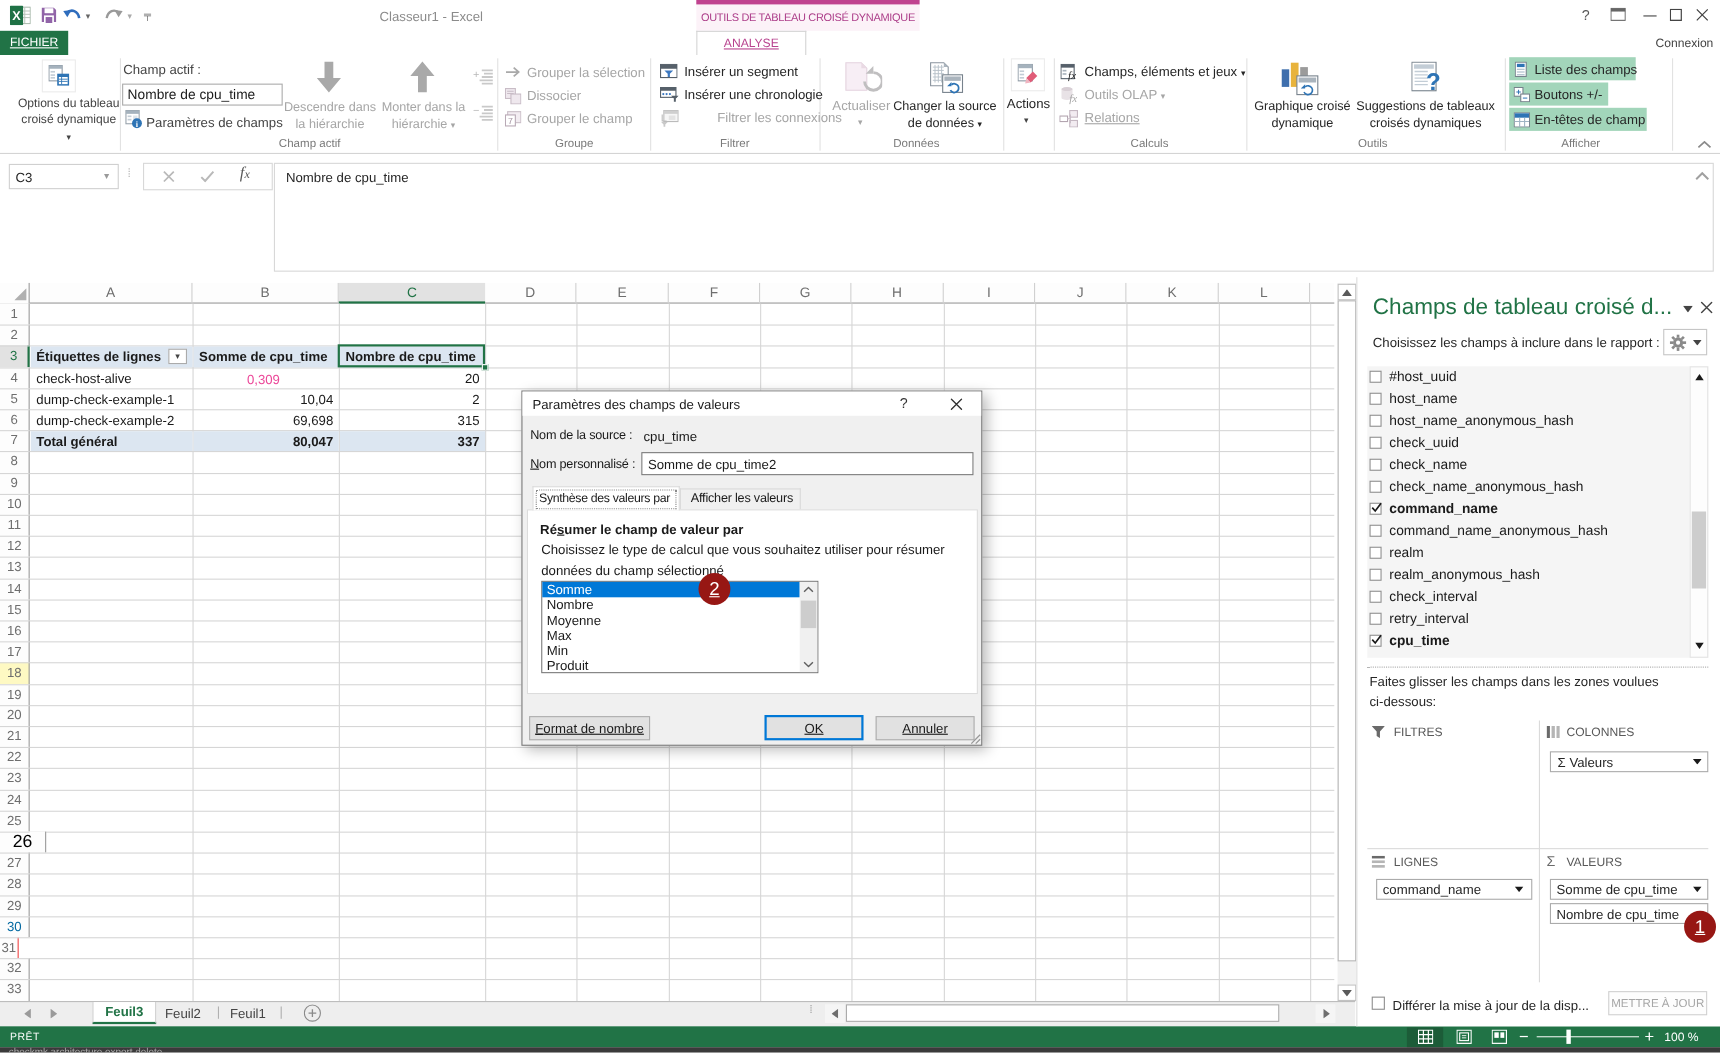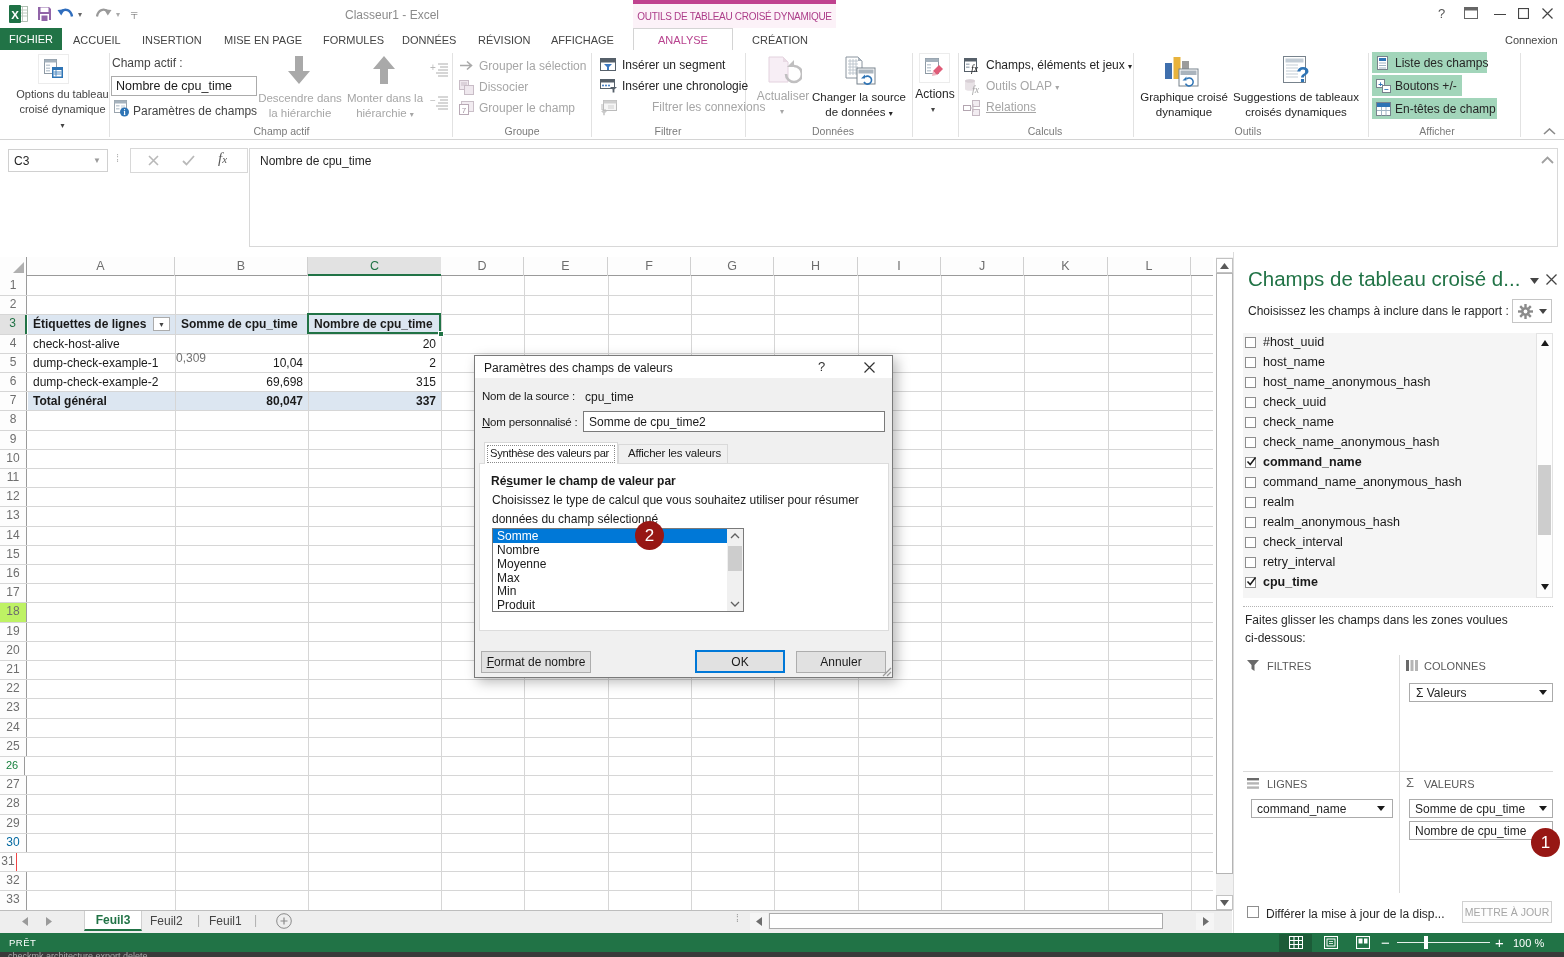--- a/index.html
+++ b/index.html
@@ -4,21 +4,21 @@
 *{margin:0;padding:0;box-sizing:border-box;}
 html,body{width:1564px;height:957px;overflow:hidden;background:#fff;
 font-family:"Liberation Sans",sans-serif;-webkit-font-smoothing:antialiased;}
 #page{position:absolute;left:0;top:0;width:1564px;height:957px;overflow:hidden;}
 .ab{position:absolute;}
 .t11{font-size:11px;color:#444;}
 .t12{font-size:12px;color:#444;}
 .dis{color:#a6a6a6;}
 .glab{font-size:10.5px;color:#7a7a7a;}
 .vline{position:absolute;width:1px;background:#e2e2e2;}
-.ctr{display:flex;align-items:center;justify-content:center;}
+.ctr{display:flex;align-items:center;justify-content:center;text-decoration:underline;}
 </style></head>
 <body>
 <div id="page">
 
 <div class="ab" id="titlebar" style="left:0;top:0;width:1564px;height:28px;background:#fff;"></div>
 <div class="ab" id="qat" style="left:0;top:0;width:300px;height:28px;">
 
   <svg class="ab" style="left:9px;top:5px;" width="19" height="18" viewBox="0 0 19 18">
     <rect x="9" y="1.5" width="9.5" height="15" fill="#fff" stroke="#9caf9f" stroke-width="0.8"></rect>
     <path d="M9 5 h9.5 M9 8 h9.5 M9 11 h9.5 M13.5 2 v14" stroke="#b9c4ba" stroke-width="0.9"></path>
@@ -63,30 +63,20 @@
   <svg class="ab" style="left:82px;top:8px;" width="11" height="11" viewBox="0 0 11 11">
         <rect x="0.5" y="0.5" width="10" height="10" fill="none" stroke="#444" stroke-width="1.2"></rect>
       </svg>
   <svg class="ab" style="left:106px;top:8px;" width="11" height="11" viewBox="0 0 11 11">
         <path d="M0.5 0.5 L10.5 10.5 M10.5 0.5 L0.5 10.5" stroke="#444" stroke-width="1.2"></path>
       </svg>
 </div>
 
 <div class="ab" id="tabrow" style="left:0;top:28px;width:1564px;height:22px;background:#fff;"></div>
 <div class="ab ctr" style="left:0;top:28px;width:62px;height:22px;background:#217346;color:#fff;font-size:11px;">FICHIER</div>
-<div class="ab" id="tabs" style="left:0;top:28px;height:22px;width:1564px;font-size:11px;color:#444;">
-  <div class="ab" style="left:73px;top:6px;">ACCUEIL</div>
-  <div class="ab" style="left:142px;top:6px;">INSERTION</div>
-  <div class="ab" style="left:224px;top:6px;">MISE EN PAGE</div>
-  <div class="ab" style="left:323px;top:6px;">FORMULES</div>
-  <div class="ab" style="left:402px;top:6px;">DONNÉES</div>
-  <div class="ab" style="left:478px;top:6px;">RÉVISION</div>
-  <div class="ab" style="left:551px;top:6px;">AFFICHAGE</div>
-  <div class="ab" style="left:752px;top:6px;">CRÉATION</div>
-</div>
 <div class="ab ctr" style="left:633px;top:28px;width:100px;height:22px;background:#fff;border:1px solid #d4d4d4;border-bottom:none;font-size:11px;color:#b8438f;">ANALYSE</div>
 <div class="ab" style="left:1505px;top:34px;font-size:11px;color:#444;">Connexion</div>
 
 <div class="ab" id="ribbon" style="left:0;top:50px;width:1564px;height:90px;background:#fff;border-bottom:1px solid #d4d4d4;">
 
   <div class="vline" style="left:109px;top:3px;height:84px;"></div>
   <div class="vline" style="left:452px;top:3px;height:84px;"></div>
   <div class="vline" style="left:591px;top:3px;height:84px;"></div>
   <div class="vline" style="left:745px;top:3px;height:84px;"></div>
   <div class="vline" style="left:912px;top:3px;height:84px;"></div>
@@ -365,37 +355,37 @@
 <div class="ab" style="left:0;top:249.4px;width:27px;height:19.2px;background:#fdfdfd;border-right:1px solid #9a9a9a;color:#6e6e6e;font-size:12px;text-align:center;line-height:19px;">13</div>
 <div class="ab" style="left:27px;top:268.6px;width:1186px;height:1px;background:#d6d6d6;"></div>
 <div class="ab" style="left:0;top:268.6px;width:27px;height:19.2px;background:#fdfdfd;border-right:1px solid #9a9a9a;color:#6e6e6e;font-size:12px;text-align:center;line-height:19px;">14</div>
 <div class="ab" style="left:27px;top:287.8px;width:1186px;height:1px;background:#d6d6d6;"></div>
 <div class="ab" style="left:0;top:287.8px;width:27px;height:19.2px;background:#fdfdfd;border-right:1px solid #9a9a9a;color:#6e6e6e;font-size:12px;text-align:center;line-height:19px;">15</div>
 <div class="ab" style="left:27px;top:307.0px;width:1186px;height:1px;background:#d6d6d6;"></div>
 <div class="ab" style="left:0;top:307.0px;width:27px;height:19.2px;background:#fdfdfd;border-right:1px solid #9a9a9a;color:#6e6e6e;font-size:12px;text-align:center;line-height:19px;">16</div>
 <div class="ab" style="left:27px;top:326.2px;width:1186px;height:1px;background:#d6d6d6;"></div>
 <div class="ab" style="left:0;top:326.2px;width:27px;height:19.2px;background:#fdfdfd;border-right:1px solid #9a9a9a;color:#6e6e6e;font-size:12px;text-align:center;line-height:19px;">17</div>
 <div class="ab" style="left:27px;top:345.4px;width:1186px;height:1px;background:#d6d6d6;"></div>
-<div class="ab" style="left:0;top:345.4px;width:27px;height:19.2px;background:#bef264;border-right:1px solid #9a9a9a;color:#6e6e6e;font-size:12px;text-align:center;line-height:19px;">18</div>
+<div class="ab" style="left:0;top:345.4px;width:27px;height:19.2px;background:#fef9c3;border-right:1px solid #9a9a9a;color:#6e6e6e;font-size:12px;text-align:center;line-height:19px;">18</div>
 <div class="ab" style="left:27px;top:364.6px;width:1186px;height:1px;background:#d6d6d6;"></div>
 <div class="ab" style="left:0;top:364.6px;width:27px;height:19.2px;background:#fdfdfd;border-right:1px solid #9a9a9a;color:#6e6e6e;font-size:12px;text-align:center;line-height:19px;">19</div>
 <div class="ab" style="left:27px;top:383.8px;width:1186px;height:1px;background:#d6d6d6;"></div>
 <div class="ab" style="left:0;top:383.8px;width:27px;height:19.2px;background:#fdfdfd;border-right:1px solid #9a9a9a;color:#6e6e6e;font-size:12px;text-align:center;line-height:19px;">20</div>
 <div class="ab" style="left:27px;top:403.0px;width:1186px;height:1px;background:#d6d6d6;"></div>
 <div class="ab" style="left:0;top:403.0px;width:27px;height:19.2px;background:#fdfdfd;border-right:1px solid #9a9a9a;color:#6e6e6e;font-size:12px;text-align:center;line-height:19px;">21</div>
 <div class="ab" style="left:27px;top:422.2px;width:1186px;height:1px;background:#d6d6d6;"></div>
 <div class="ab" style="left:0;top:422.2px;width:27px;height:19.2px;background:#fdfdfd;border-right:1px solid #9a9a9a;color:#6e6e6e;font-size:12px;text-align:center;line-height:19px;">22</div>
 <div class="ab" style="left:27px;top:441.4px;width:1186px;height:1px;background:#d6d6d6;"></div>
 <div class="ab" style="left:0;top:441.4px;width:27px;height:19.2px;background:#fdfdfd;border-right:1px solid #9a9a9a;color:#6e6e6e;font-size:12px;text-align:center;line-height:19px;">23</div>
 <div class="ab" style="left:27px;top:460.6px;width:1186px;height:1px;background:#d6d6d6;"></div>
 <div class="ab" style="left:0;top:460.6px;width:27px;height:19.2px;background:#fdfdfd;border-right:1px solid #9a9a9a;color:#6e6e6e;font-size:12px;text-align:center;line-height:19px;">24</div>
 <div class="ab" style="left:27px;top:479.8px;width:1186px;height:1px;background:#d6d6d6;"></div>
 <div class="ab" style="left:0;top:479.8px;width:27px;height:19.2px;background:#fdfdfd;border-right:1px solid #9a9a9a;color:#6e6e6e;font-size:12px;text-align:center;line-height:19px;">25</div>
 <div class="ab" style="left:27px;top:499.0px;width:1186px;height:1px;background:#d6d6d6;"></div>
-<div class="ab" style="left:0;top:499.0px;width:25px;height:19.2px;background:#fdfdfd;border-right:1px solid #9a9a9a;color:#15803d;font-size:11px;text-align:center;line-height:19px;">26</div>
+<div class="ab" style="left:0;top:499.0px;width:42px;height:19.2px;background:#fdfdfd;border-right:1px solid #9a9a9a;color:#000000;font-size:16px;text-align:center;line-height:19px;">26</div>
 <div class="ab" style="left:27px;top:518.2px;width:1186px;height:1px;background:#d6d6d6;"></div>
 <div class="ab" style="left:0;top:518.2px;width:27px;height:19.2px;background:#fdfdfd;border-right:1px solid #9a9a9a;color:#6e6e6e;font-size:12px;text-align:center;line-height:19px;">27</div>
 <div class="ab" style="left:27px;top:537.4px;width:1186px;height:1px;background:#d6d6d6;"></div>
 <div class="ab" style="left:0;top:537.4px;width:27px;height:19.2px;background:#fdfdfd;border-right:1px solid #9a9a9a;color:#6e6e6e;font-size:12px;text-align:center;line-height:19px;">28</div>
 <div class="ab" style="left:27px;top:556.6px;width:1186px;height:1px;background:#d6d6d6;"></div>
 <div class="ab" style="left:0;top:556.6px;width:27px;height:19.2px;background:#fdfdfd;border-right:1px solid #9a9a9a;color:#6e6e6e;font-size:12px;text-align:center;line-height:19px;">29</div>
 <div class="ab" style="left:27px;top:575.8px;width:1186px;height:1px;background:#d6d6d6;"></div>
 <div class="ab" style="left:0;top:575.8px;width:27px;height:19.2px;background:#fdfdfd;border-right:1px solid #9a9a9a;color:#0369a1;font-size:12px;text-align:center;line-height:19px;">30</div>
 <div class="ab" style="left:27px;top:595.0px;width:1186px;height:1px;background:#d6d6d6;"></div>
 <div class="ab" style="left:0;top:595.0px;width:17px;height:19.2px;background:#fdfdfd;border-right:1px solid #ef4444;color:#6e6e6e;font-size:12px;text-align:center;line-height:19px;">31</div>
@@ -434,21 +424,21 @@
 <div class="ab" style="left:0;top:556.6px;width:27px;height:1px;background:#d6d6d6;"></div>
 <div class="ab" style="left:0;top:575.8px;width:27px;height:1px;background:#d6d6d6;"></div>
 <div class="ab" style="left:0;top:595.0px;width:27px;height:1px;background:#d6d6d6;"></div>
 <div class="ab" style="left:0;top:614.2px;width:27px;height:1px;background:#d6d6d6;"></div>
 <div class="ab" style="left:0;top:633.4px;width:27px;height:1px;background:#d6d6d6;"></div>
 <div class="ab" style="left:0;top:652.6px;width:27px;height:1px;background:#d6d6d6;"></div>
 <div class="ab" style="left:28px;top:58.4px;width:147px;height:18.2px;font-size:12px;color:#1a1a1a;line-height:18px;background:#dce6f1;font-weight:bold;padding-left:5px;">Étiquettes de lignes</div>
 <div class="ab" style="left:176px;top:58.4px;width:132px;height:18.2px;font-size:12px;color:#1a1a1a;line-height:18px;background:#dce6f1;font-weight:bold;padding-left:5px;">Somme de cpu_time</div>
 <div class="ab" style="left:309px;top:58.4px;width:132px;height:18.2px;font-size:12px;color:#1a1a1a;line-height:18px;background:#dce6f1;font-weight:bold;padding-left:5px;">Nombre de cpu_time</div>
 <div class="ab" style="left:28px;top:77.6px;width:147px;height:18.2px;font-size:12px;color:#1a1a1a;line-height:18px;padding-left:5px;">check-host-alive</div>
-<div class="ab" style="left:176px;top:92px;width:132px;height:18.2px;font-size:12px;color:#737373;line-height:18px;text-align:left;padding-right:5px;">0,309</div>
+<div class="ab" style="left:176px;top:79px;width:132px;height:18.2px;font-size:12px;color:#ec4899;line-height:18px;text-align:center;padding-right:5px;">0,309</div>
 <div class="ab" style="left:309px;top:77.6px;width:132px;height:18.2px;font-size:12px;color:#1a1a1a;line-height:18px;text-align:right;padding-right:5px;">20</div>
 <div class="ab" style="left:28px;top:96.8px;width:147px;height:18.2px;font-size:12px;color:#1a1a1a;line-height:18px;padding-left:5px;">dump-check-example-1</div>
 <div class="ab" style="left:176px;top:96.8px;width:132px;height:18.2px;font-size:12px;color:#1a1a1a;line-height:18px;text-align:right;padding-right:5px;">10,04</div>
 <div class="ab" style="left:309px;top:96.8px;width:132px;height:18.2px;font-size:12px;color:#1a1a1a;line-height:18px;text-align:right;padding-right:5px;">2</div>
 <div class="ab" style="left:28px;top:116.0px;width:147px;height:18.2px;font-size:12px;color:#1a1a1a;line-height:18px;padding-left:5px;">dump-check-example-2</div>
 <div class="ab" style="left:176px;top:116.0px;width:132px;height:18.2px;font-size:12px;color:#1a1a1a;line-height:18px;text-align:right;padding-right:5px;">69,698</div>
 <div class="ab" style="left:309px;top:116.0px;width:132px;height:18.2px;font-size:12px;color:#1a1a1a;line-height:18px;text-align:right;padding-right:5px;">315</div>
 <div class="ab" style="left:28px;top:135.2px;width:147px;height:18.2px;font-size:12px;color:#1a1a1a;line-height:18px;background:#dce6f1;font-weight:bold;padding-left:5px;">Total général</div>
 <div class="ab" style="left:176px;top:135.2px;width:132px;height:18.2px;font-size:12px;color:#1a1a1a;line-height:18px;background:#dce6f1;font-weight:bold;text-align:right;padding-right:5px;">80,047</div>
 <div class="ab" style="left:309px;top:135.2px;width:132px;height:18.2px;font-size:12px;color:#1a1a1a;line-height:18px;background:#dce6f1;font-weight:bold;text-align:right;padding-right:5px;">337</div>

